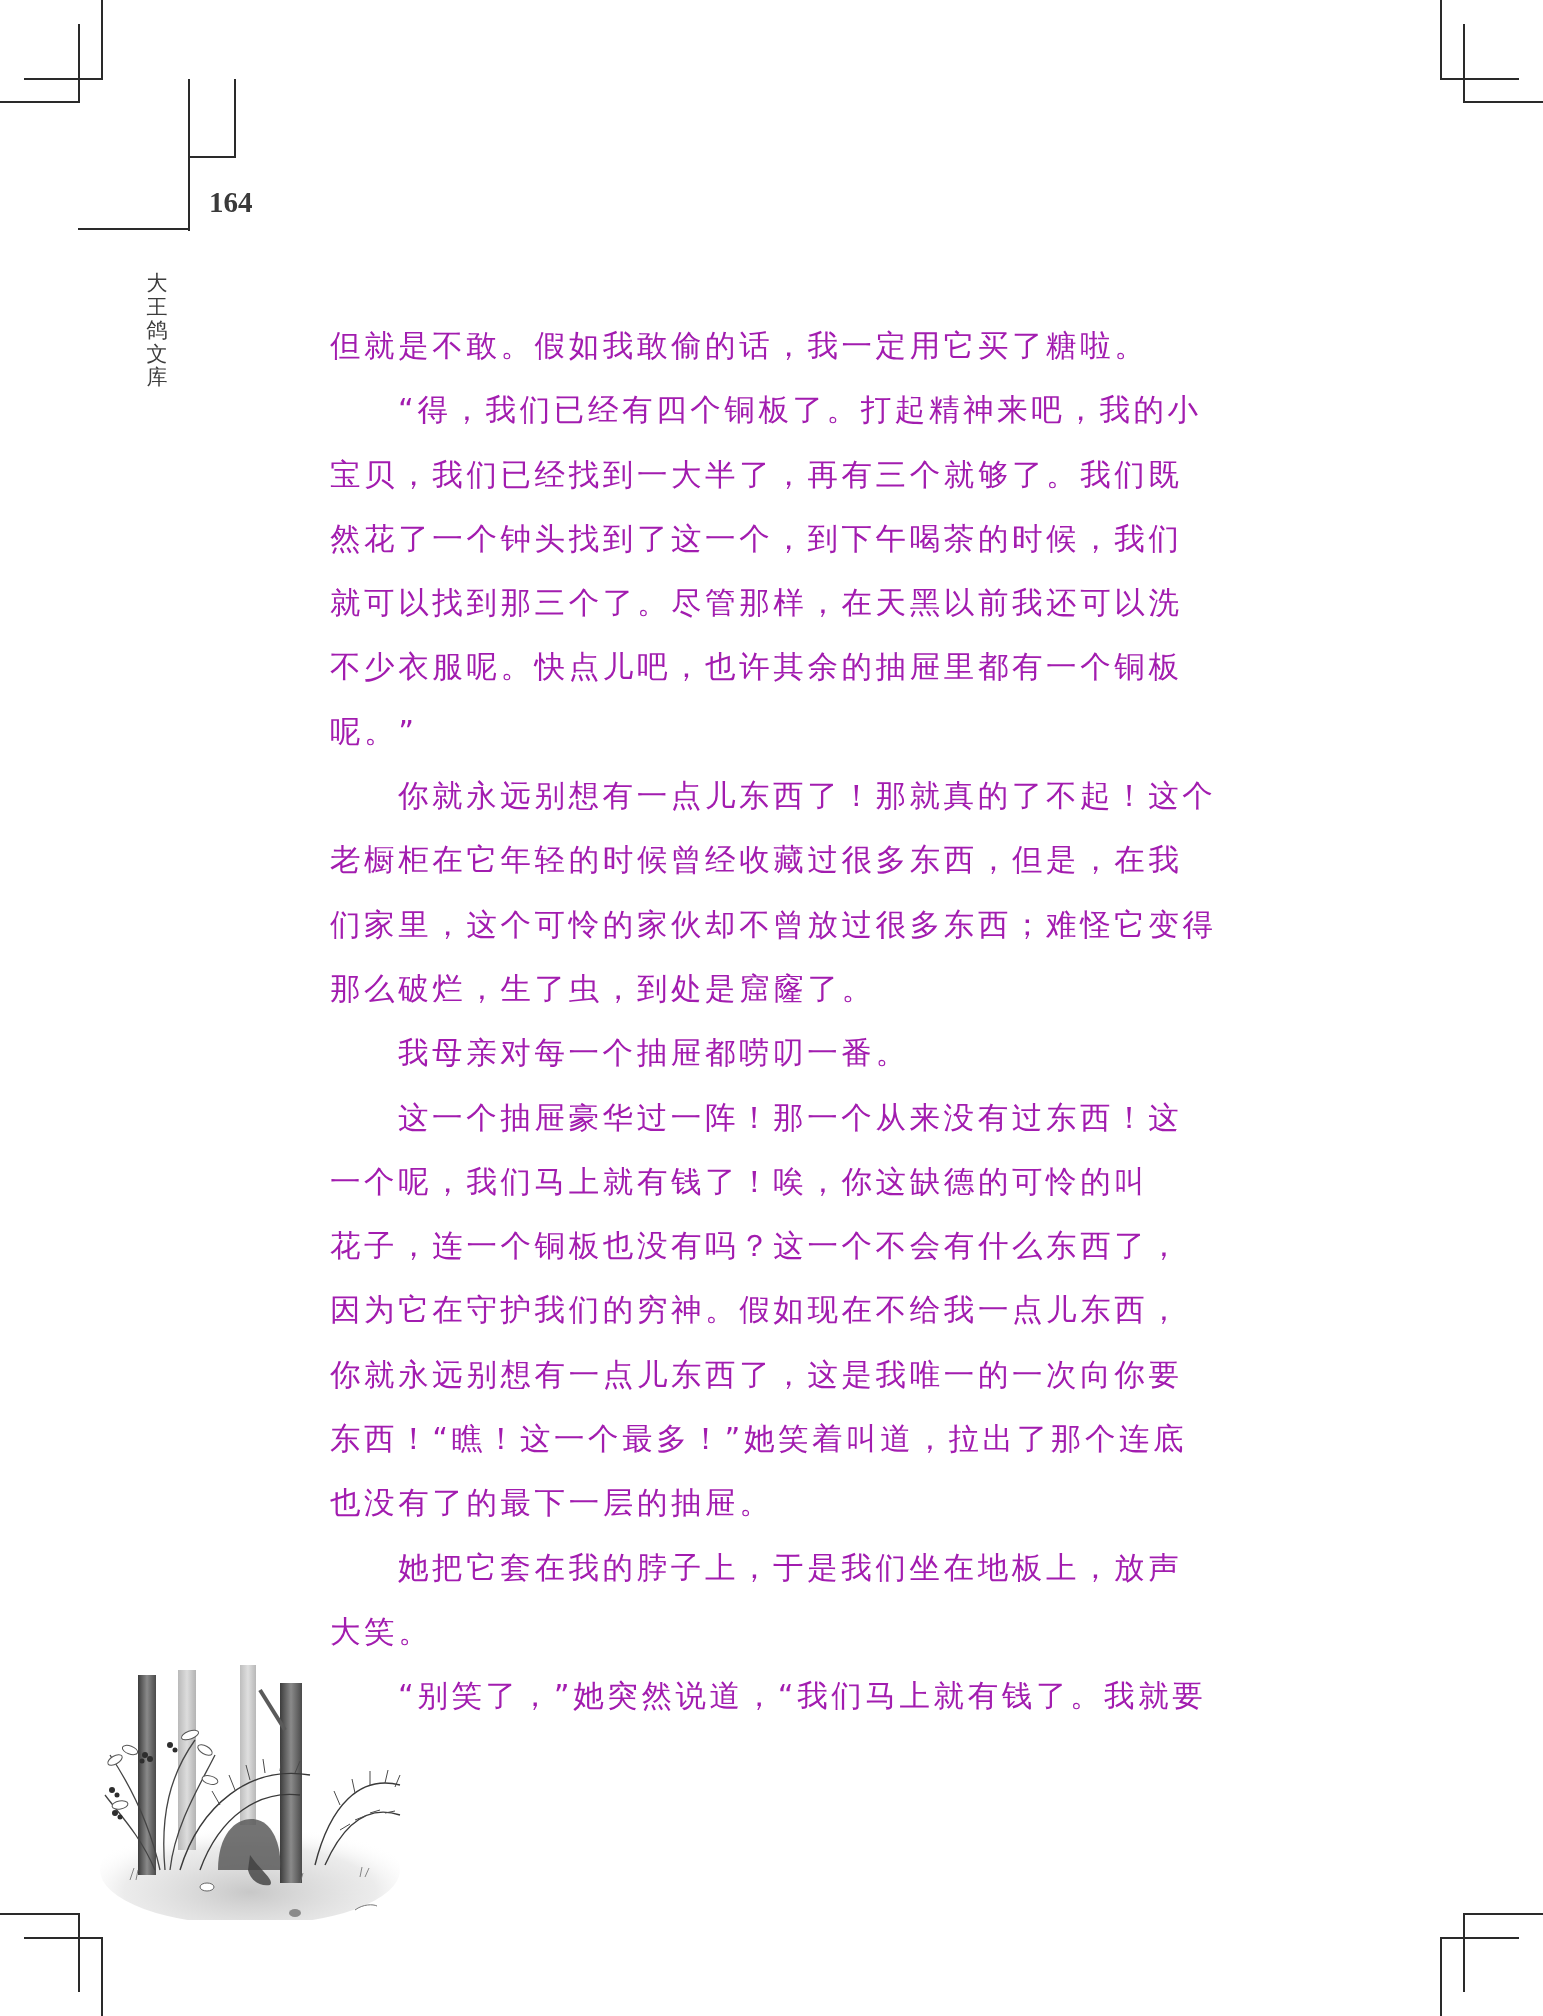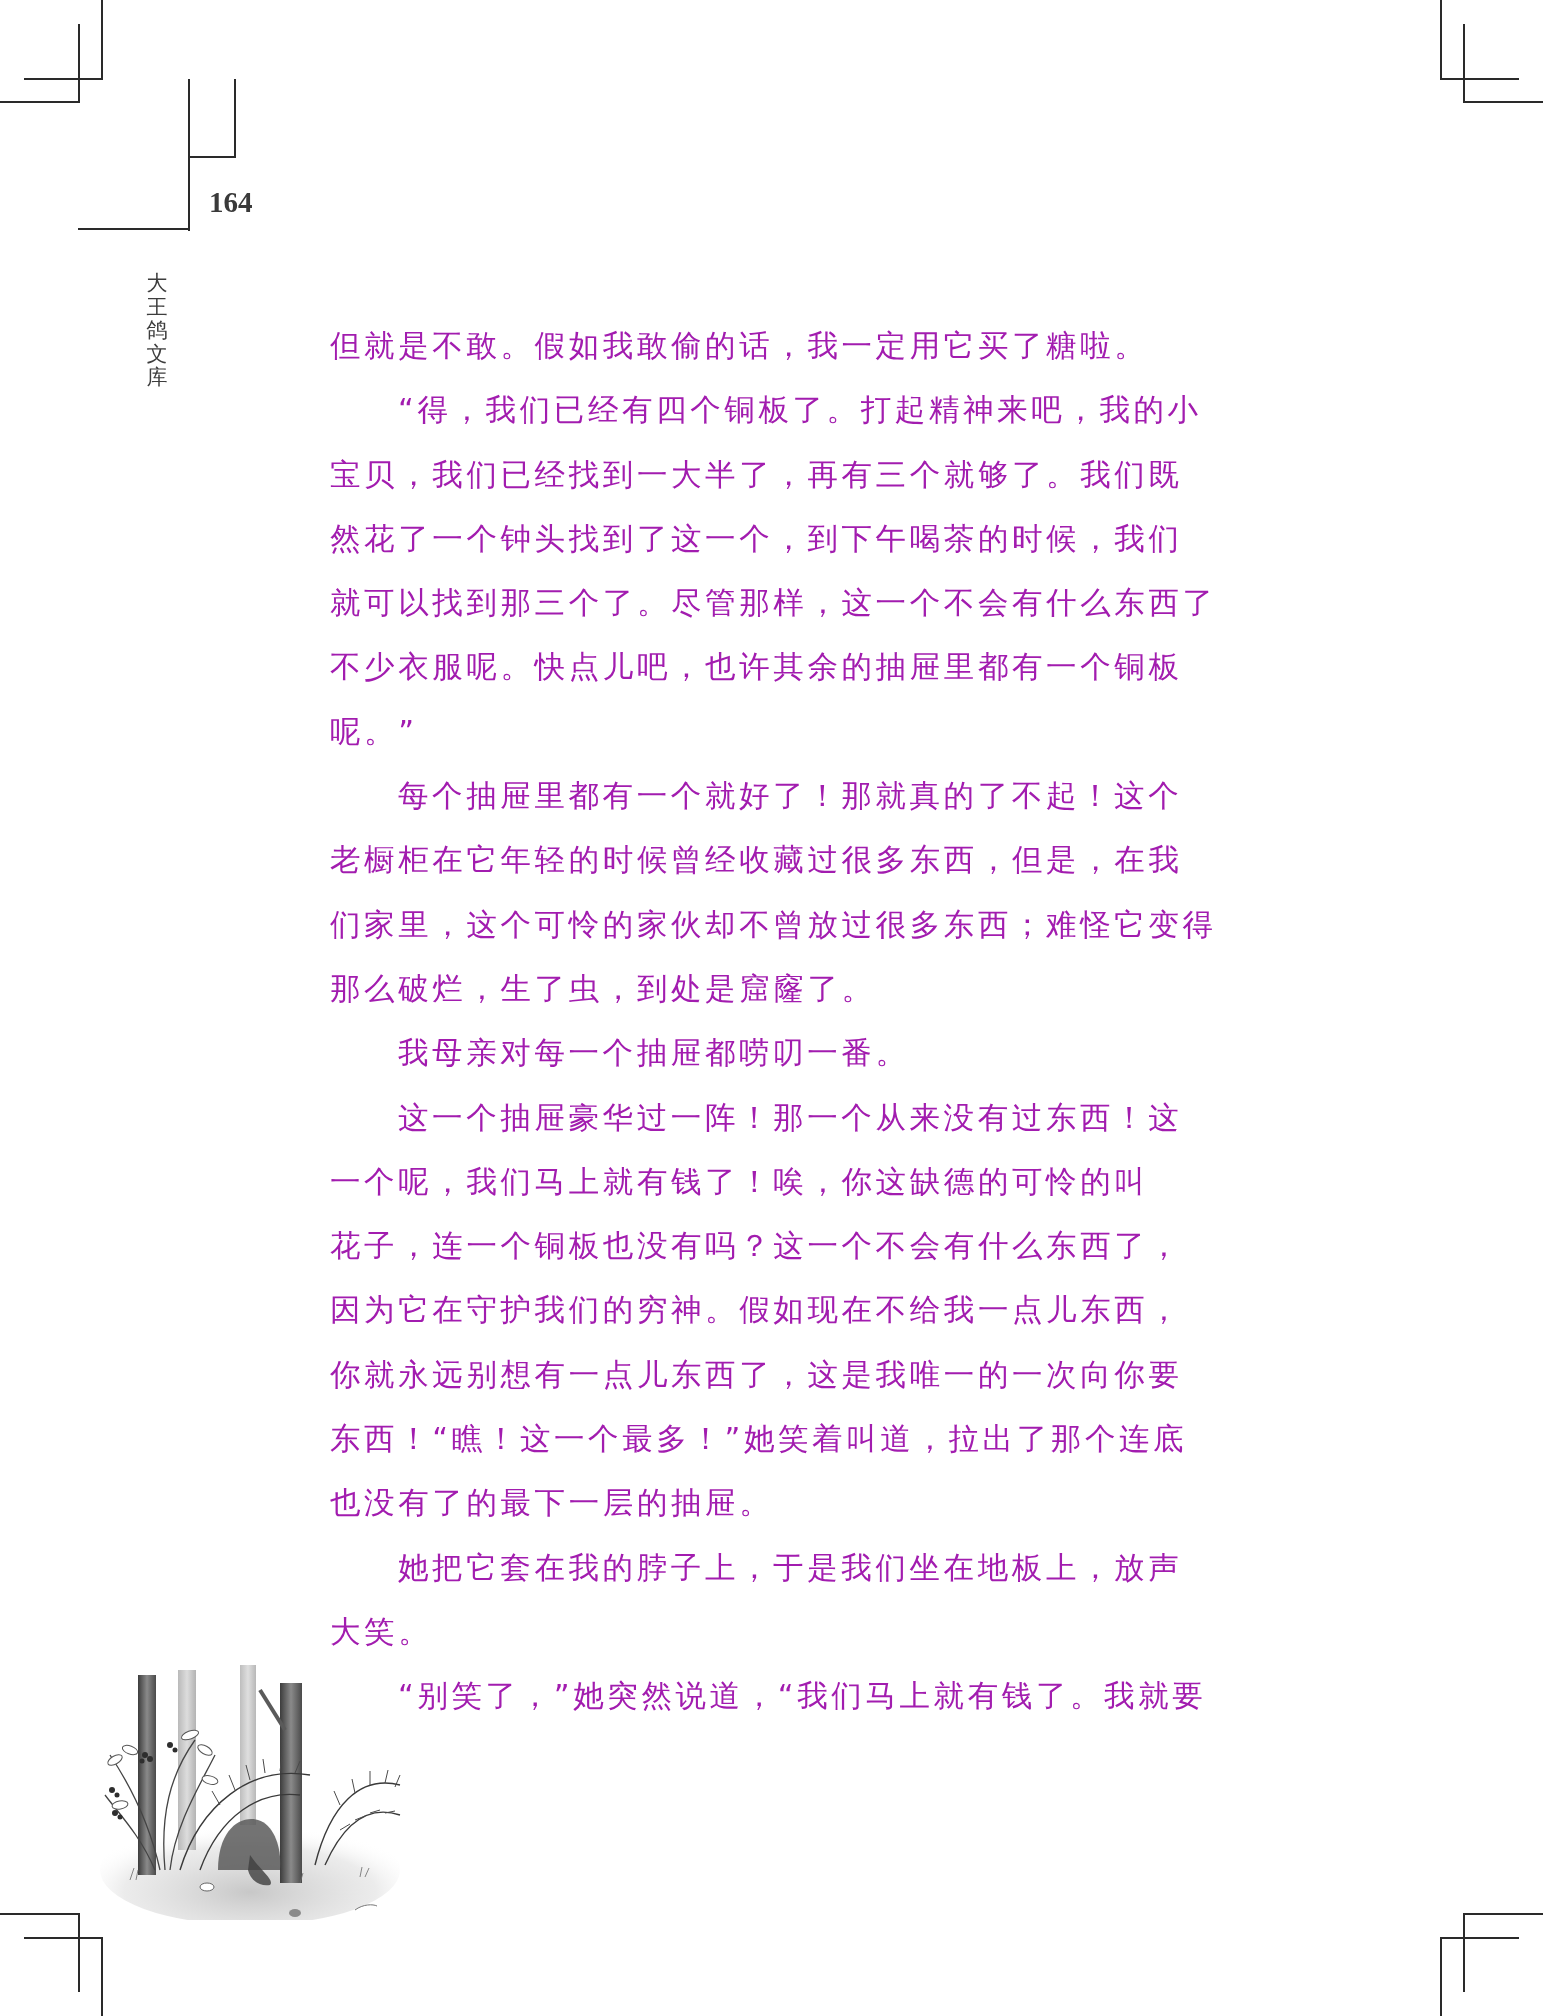--- a/index.html
+++ b/index.html
@@ -104,24 +104,24 @@
   <span>鸽</span>
   <span>文</span>
   <span>库</span>
 </div>
 
 <div class="body-text">
   <div class="line">但就是不敢。假如我敢偷的话，我一定用它买了糖啦。</div>
   <div class="line indent">“得，我们已经有四个铜板了。打起精神来吧，我的小</div>
   <div class="line">宝贝，我们已经找到一大半了，再有三个就够了。我们既</div>
   <div class="line">然花了一个钟头找到了这一个，到下午喝茶的时候，我们</div>
-  <div class="line">就可以找到那三个了。尽管那样，这一个不会有什么东西了</div>
+  <div class="line">就可以找到那三个了。尽管那样，在天黑以前我还可以洗</div>
   <div class="line">不少衣服呢。快点儿吧，也许其余的抽屉里都有一个铜板</div>
   <div class="line">呢。”</div>
-  <div class="line indent">每个抽屉里都有一个就好了！那就真的了不起！这个</div>
+  <div class="line indent">你就永远别想有一点儿东西了！那就真的了不起！这个</div>
   <div class="line">老橱柜在它年轻的时候曾经收藏过很多东西，但是，在我</div>
   <div class="line">们家里，这个可怜的家伙却不曾放过很多东西；难怪它变得</div>
   <div class="line">那么破烂，生了虫，到处是窟窿了。</div>
   <div class="line indent">我母亲对每一个抽屉都唠叨一番。</div>
   <div class="line indent">这一个抽屉豪华过一阵！那一个从来没有过东西！这</div>
   <div class="line">一个呢，我们马上就有钱了！唉，你这缺德的可怜的叫</div>
   <div class="line">花子，连一个铜板也没有吗？这一个不会有什么东西了，</div>
   <div class="line">因为它在守护我们的穷神。假如现在不给我一点儿东西，</div>
   <div class="line">你就永远别想有一点儿东西了，这是我唯一的一次向你要</div>
   <div class="line">东西！“瞧！这一个最多！”她笑着叫道，拉出了那个连底</div>

